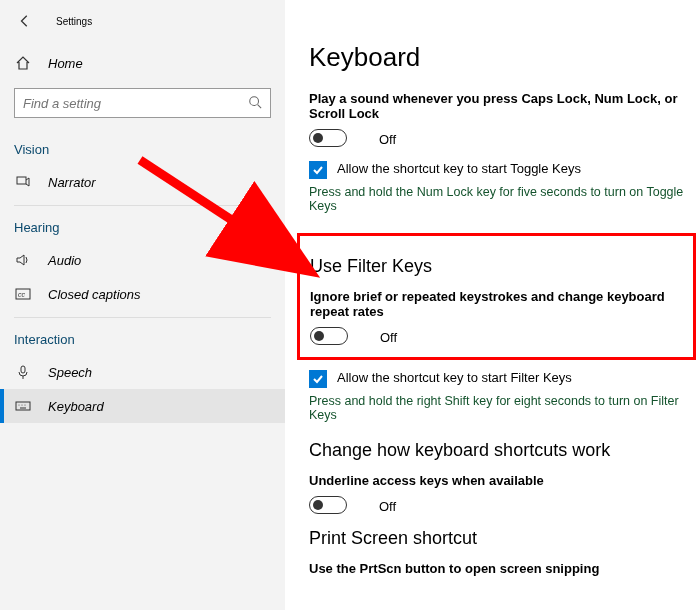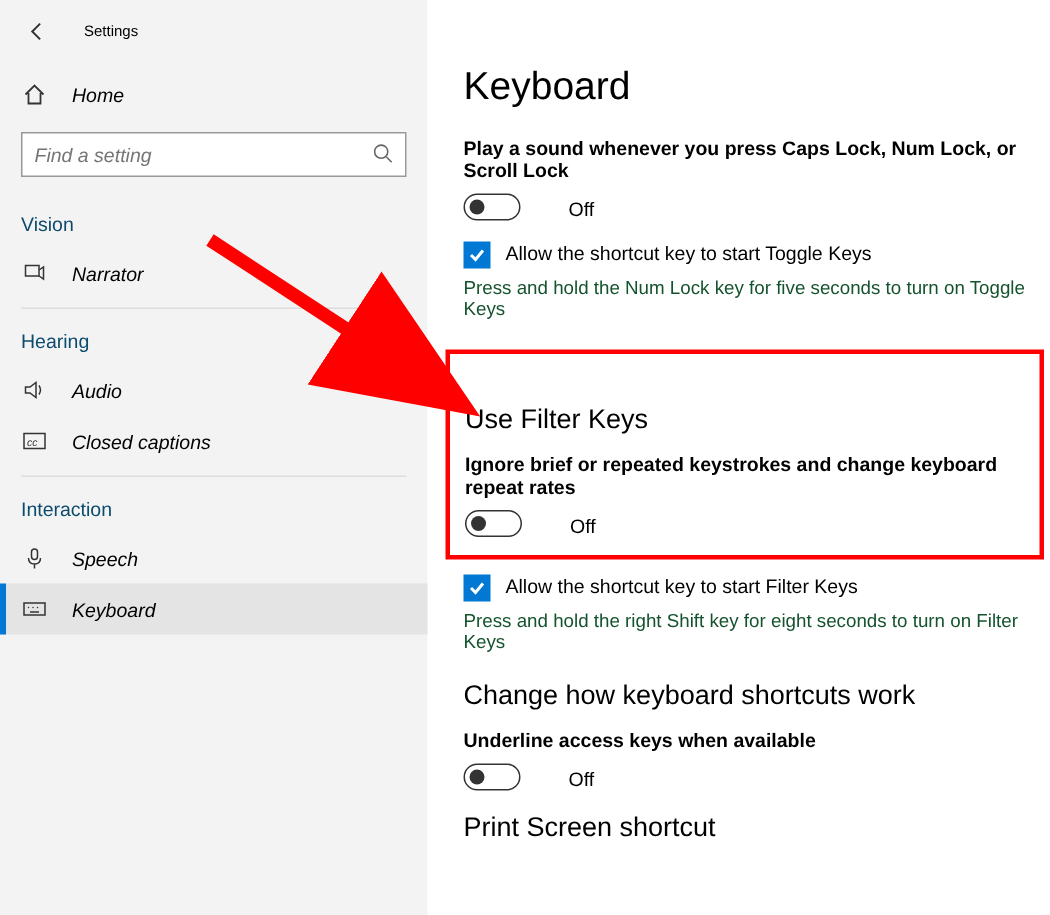--- a/index.html
+++ b/index.html
@@ -89,21 +89,21 @@
   }
   .check-row { display:flex;align-items:flex-start;margin-bottom:6px;}
   .checkbox {
     width:18px;height:18px;background:#0078d4;display:flex;align-items:center;justify-content:center;
     margin-right:10px;flex-shrink:0;
   }
   .help-text { color:#14532d;font-size:12.5px;margin-bottom:18px;max-width:380px;}
   .subhead { font-size: 18px; font-weight: 400; margin: 6px 0 12px 0;}
   .filter-box {
     border: 3px solid #ff0000;
-    padding: 27px 10px 8px 10px;
+    padding: 14px 10px 8px 10px;
     margin-left: -12px;
     margin-right: 4px;
     margin-bottom: 10px;
     margin-top: 20px;
   }
   .arrow-overlay {
     position:absolute;
     left:130px; top:150px;
     pointer-events:none;
   }
@@ -250,20 +250,21 @@
   <div class="subhead">Change how keyboard shortcuts work</div>
   <div class="setting-text">Underline access keys when available</div>
   <div class="toggle-row">
     <div class="toggle">
         <div class="knob"></div>
       </div>
     <span>Off</span>
   </div>
 
   <div class="subhead">Print Screen shortcut</div>
+  <div class="setting-text">Use the PrtScn button to open screen snipping</div>
 </div>
 
 <svg class="arrow-overlay" width="200" height="150">
   <defs>
     <marker id="ah" markerWidth="12" markerHeight="12" refX="8" refY="5" orient="auto">
       <polygon points="0,0 12,5 0,10" fill="#ff0000"></polygon>
     </marker>
   </defs>
   <line x1="10" y1="10" x2="160" y2="108" stroke="#ff0000" stroke-width="9" marker-end="url(#ah)"></line>
 </svg>

